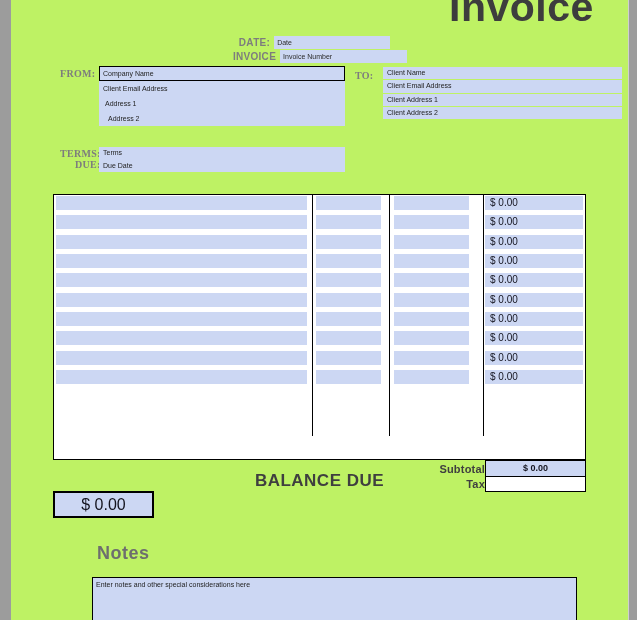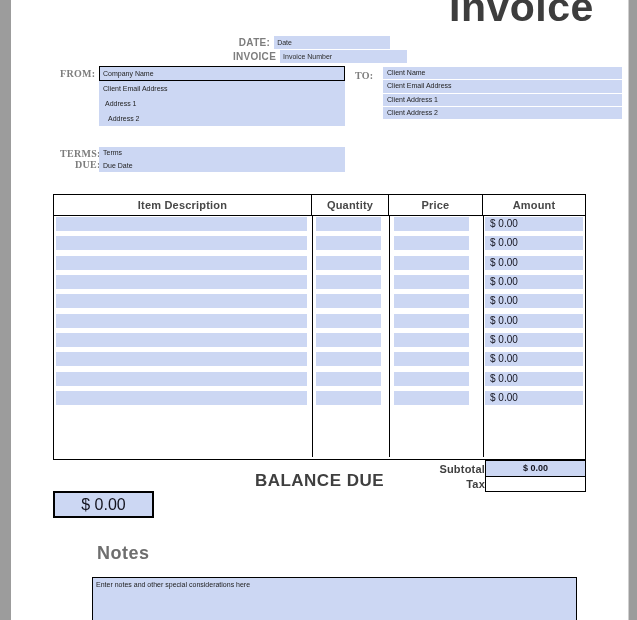--- a/index.html
+++ b/index.html
@@ -9,21 +9,21 @@
   }
   *{box-sizing:border-box;margin:0;padding:0;}
   html,body{width:637px;height:620px;overflow:hidden;}
   body{
     background:#9c9c9c;
     font-family:"Liberation Sans", sans-serif;
     position:relative;
   }
   .page{
     position:absolute;left:11px;top:0;width:618px;height:620px;
-    background:#ffffff;overflow:hidden;border-right:1px solid #cfcfcf;
+    background:#bef264;overflow:hidden;border-right:1px solid #cfcfcf;
   }
   
   .invoice-title{
     position:absolute;top:-13px;left:438px;
     font-size:41px;font-weight:bold;color:#3d3d3d;letter-spacing:0.5px;
     line-height:1;white-space:nowrap;
   }
   
   .hdr-row{position:absolute;left:0;width:607px;height:14px;display:flex;justify-content:center;align-items:center;gap:4px;}
   .hdr-row.date{top:35px;}
@@ -124,26 +124,20 @@
   </div>
 
   <span class="side-label terms-label">TERMS:</span>
   <span class="side-label due-label">DUE:</span>
   <div class="terms-block">
     <div class="terms-row">Terms</div>
     <div class="terms-row">Due Date</div>
   </div>
 
   <div class="items-table">
-    <div class="thead">
-      <div class="th">Item Description</div>
-      <div class="th">Quantity</div>
-      <div class="th">Price</div>
-      <div class="th">Amount</div>
-    </div>
     <div class="tbody">
       <div class="vline v1"></div>
       <div class="vline v2"></div>
       <div class="vline v3"></div>
 
     <div class="trow">
       <div class="cell-desc">
             <div class="band"></div>
           </div>
       <div class="cell-qty">

